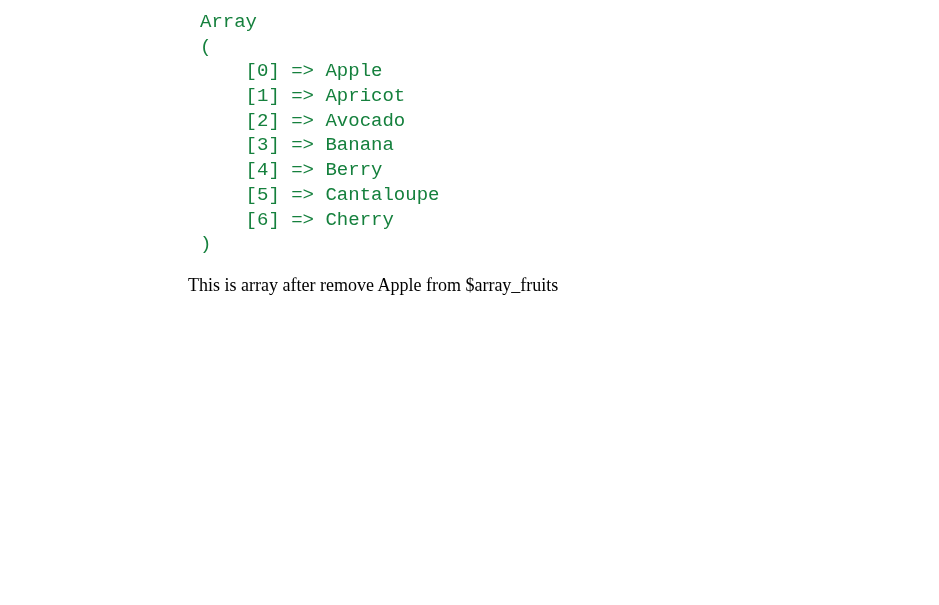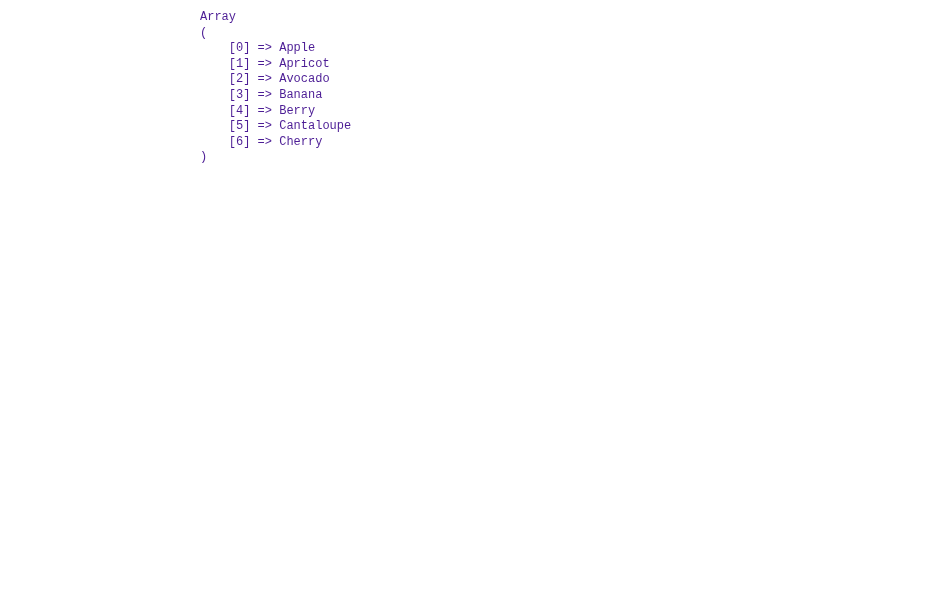--- a/index.html
+++ b/index.html
@@ -9,24 +9,24 @@
       font-family: "Times New Roman", serif;
       width: 939px;
       height: 605px;
     }
     .content {
       padding-left: 200px;
       padding-top: 10px;
     }
     pre {
       font-family: Consolas, "Courier New", monospace;
-      font-size: 12px;
+      font-size: 19px;
       line-height: 1.3;
       margin: 0;
-      color: #4c1d95;
+      color: #15803d;
       white-space: pre;
     }
     .description {
       font-family: "Times New Roman", serif;
       font-size: 18px;
       color: #000;
       margin: 18px 0 18px -12px;
     }
   </style>
 </head>
@@ -39,15 +39,16 @@
 <span>    [0] =&gt; Apple</span>
 <span>    [1] =&gt; Apricot</span>
 <span>    [2] =&gt; Avocado</span>
 <span>    [3] =&gt; Banana</span>
 <span>    [4] =&gt; Berry</span>
 <span>    [5] =&gt; Cantaloupe</span>
 <span>    [6] =&gt; Cherry</span>
 <span>)</span>
 </pre>
 
+<div class="description">This is array after remove Apple from $array_fruits</div>
 
 
 </div>
 
 </body></html>

